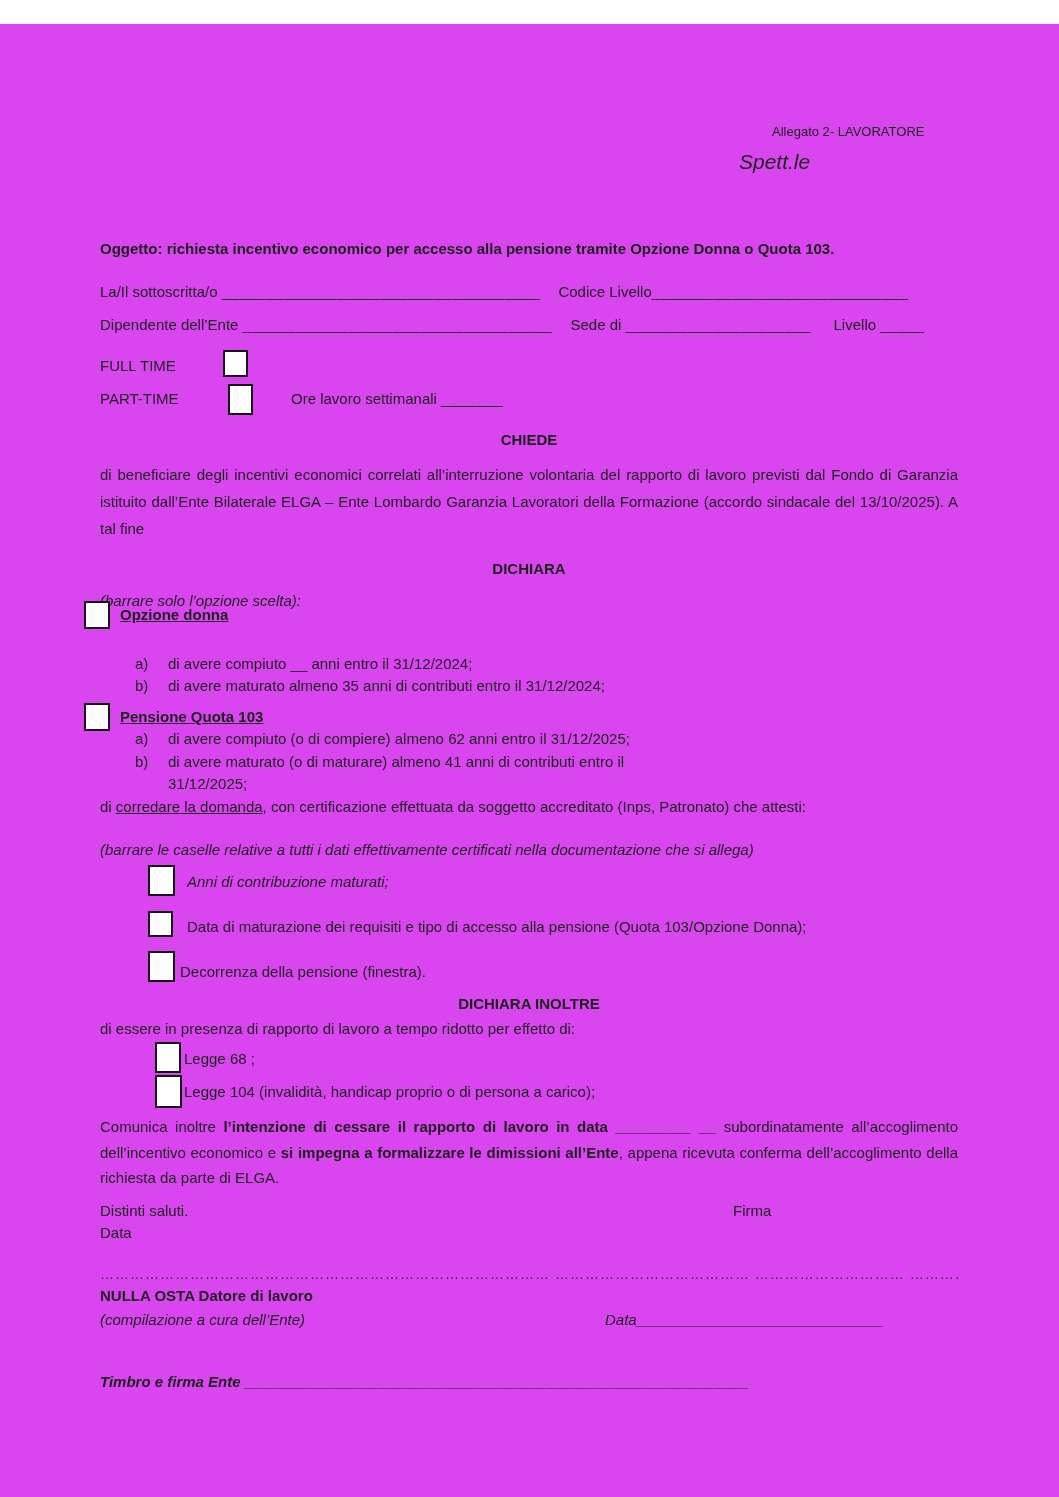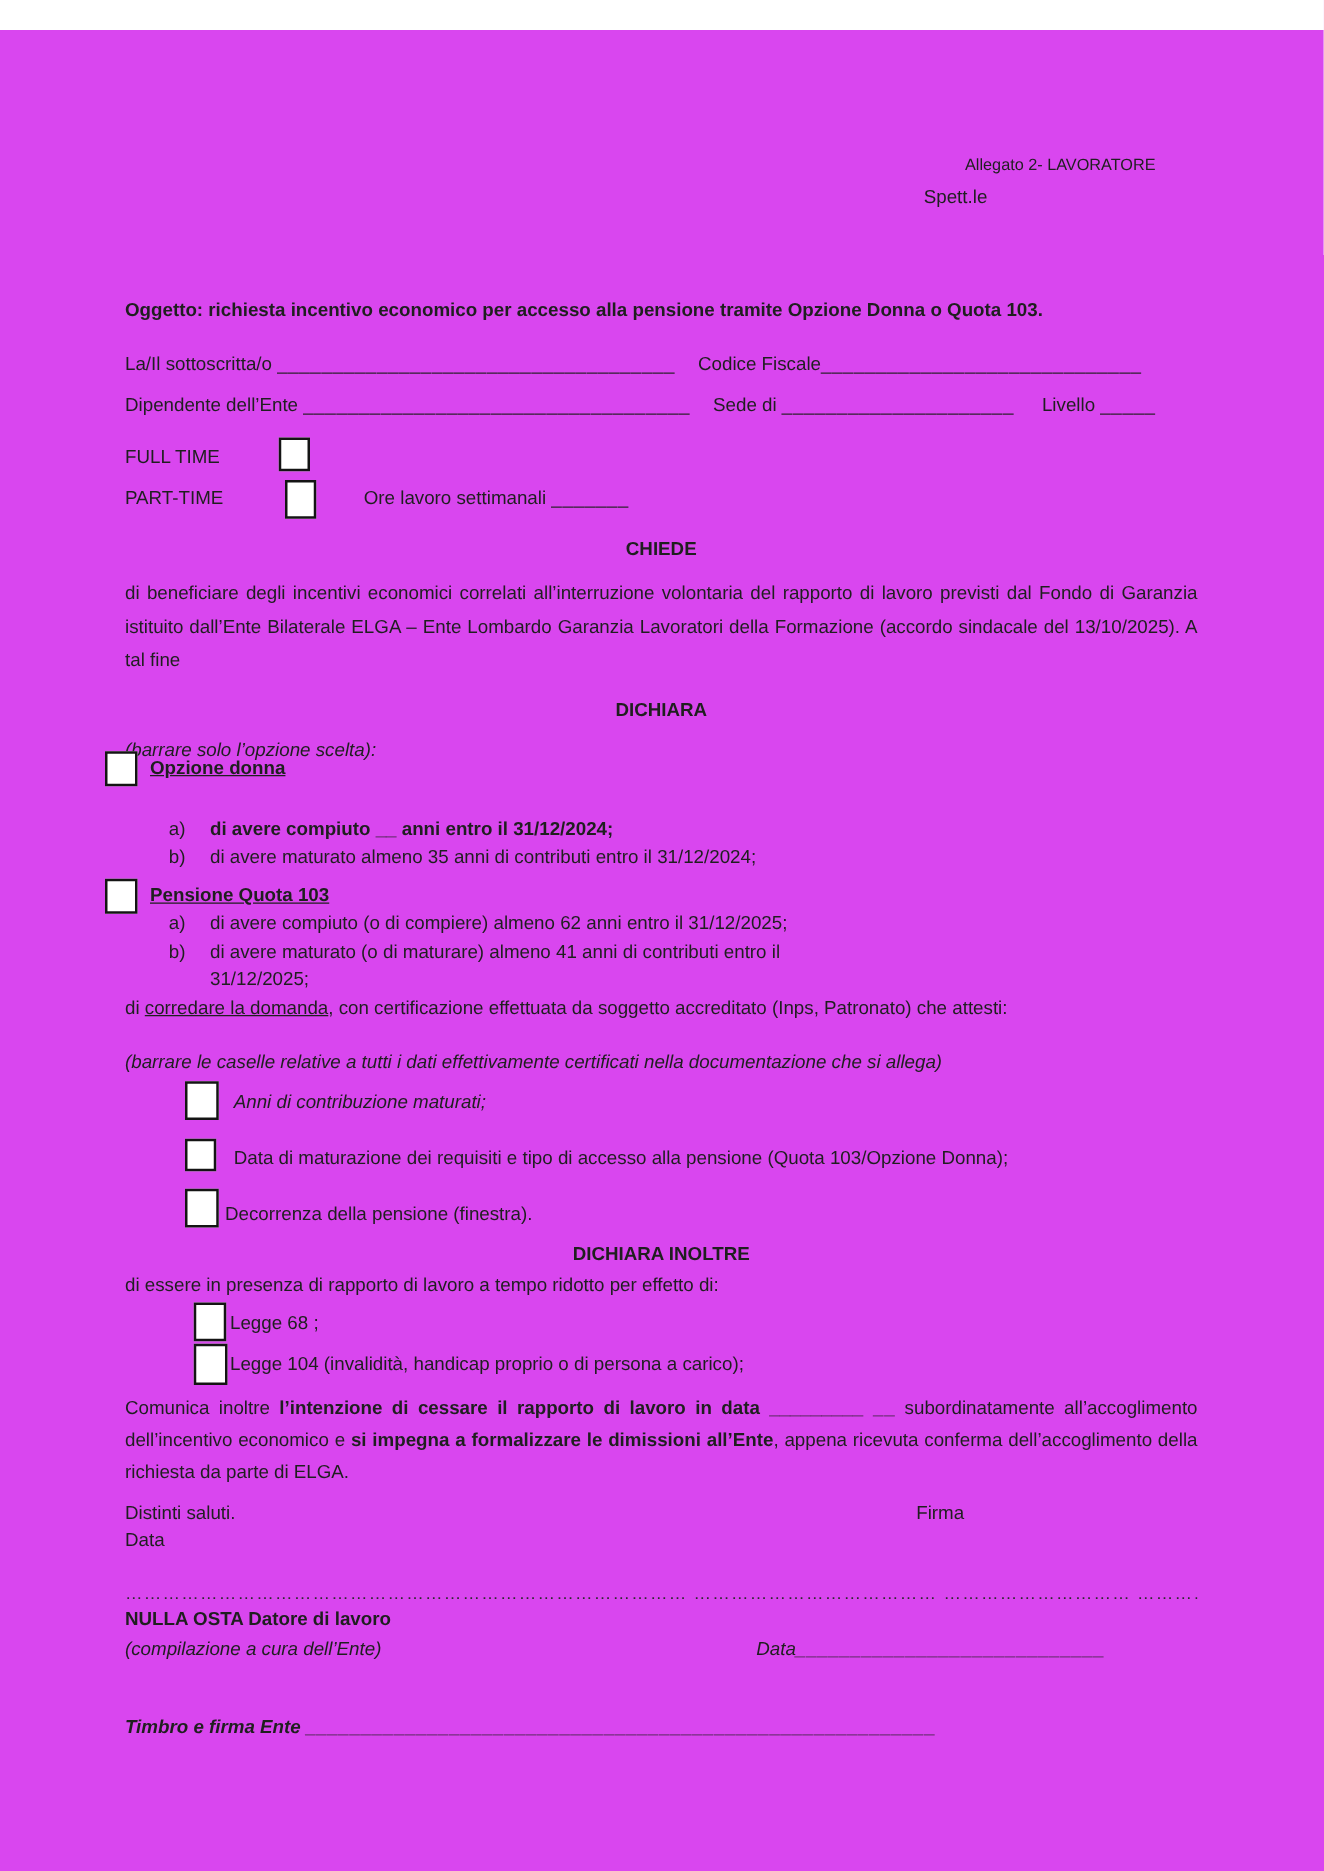--- a/index.html
+++ b/index.html
@@ -34,29 +34,29 @@
     font-size:14px;letter-spacing:1px;color:#2a2a2a;
   }
   .small{font-size:13px;}
 </style>
 </head>
 <body>
 
 <div class="page">
 
   <div class="abs small" style="top:100px;left:772px;">Allegato 2- LAVORATORE</div>
-  <div class="abs" style="top:125px;left:739px;font-size:15px;">Spett.le</div>
+  <div class="abs" style="top:125px;left:739px;font-size:21px;font-style:italic;">Spett.le</div>
 
   <div class="abs body-w bold" style="top:216px;">Oggetto: richiesta incentivo economico per accesso alla pensione tramite Opzione Donna o Quota 103.</div>
 
   <div class="abs body-w" style="top:259px;">
     <span>La/Il sottoscritta/o</span>
     <span class="blank">____________________________________</span>
     <span style="display:inline-block;width:10px;"></span>
-    <span>Codice Fiscale</span><span class="blank">_____________________________</span>
+    <span>Codice Livello</span><span class="blank">_____________________________</span>
   </div>
 
   <div class="abs body-w" style="top:292px;">
     <span>Dipendente dell’Ente</span>
     <span class="blank">___________________________________</span>
     <span style="display:inline-block;width:10px;"></span>
     <span>Sede di</span>
     <span class="blank">_____________________</span>
     <span style="display:inline-block;width:14px;"></span>
     <span>Livello</span>
@@ -78,21 +78,21 @@
 
   <div class="abs body-w bold center" style="top:536px;">DICHIARA</div>
   <div class="abs body-w italic" style="top:568px;">(barrare  solo l’opzione scelta):</div>
 
   <div class="abs body-w row" style="top:576px;">
     <span class="checkbox" style="top:1px;left:-16px;width:26px;height:28px;"></span>
     <span class="abs bold underline" style="top:6px;left:20px;">Opzione donna</span>
   </div>
   <div class="abs body-w" style="top:631px;">
     <span class="abs" style="left:35px;">a)</span>
-    <span class="abs" style="left:68px;font-weight:bold;">di avere  compiuto  __ anni entro  il 31/12/2024;</span>
+    <span class="abs" style="left:68px;">di avere  compiuto  __ anni entro  il 31/12/2024;</span>
   </div>
   <div class="abs body-w" style="top:653px;">
     <span class="abs" style="left:35px;">b)</span>
     <span class="abs" style="left:68px;">di avere  maturato  almeno  35 anni di contributi  entro  il 31/12/2024;</span>
   </div>
 
   <div class="abs body-w row" style="top:676px;">
     <span class="checkbox" style="top:3px;left:-16px;width:26px;height:28px;"></span>
     <span class="abs bold underline" style="top:8px;left:20px;">Pensione Quota 103</span>
   </div>

